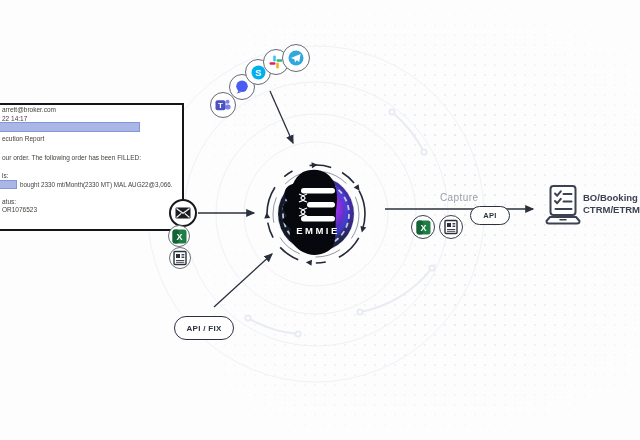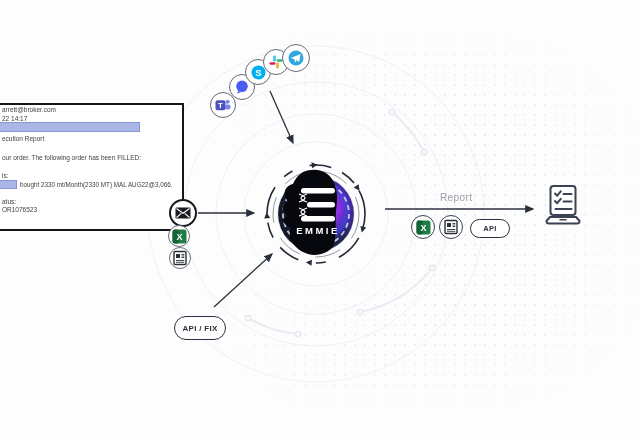--- a/index.html
+++ b/index.html
@@ -183,49 +183,53 @@
 
     <g>
       <rect x="60" y="49" width="34" height="5.5" rx="2.7" fill="#fff"></rect>
       <rect x="66" y="63" width="28" height="5.5" rx="2.7" fill="#fff"></rect>
       <rect x="60" y="77" width="34" height="5.5" rx="2.7" fill="#fff"></rect>
       <path d="M58,55 C66,58 66,60 58,63 M66,55 C58,58 58,60 66,63 M58,69 C66,72 66,74 58,77 M66,69 C58,72 58,74 66,77" stroke="#fff" stroke-width="1.3" fill="none"></path>
     </g>
     <text x="77" y="95" text-anchor="middle" font-size="9.5" font-weight="bold" fill="#ffffff" letter-spacing="2.5" font-family="Liberation Sans, sans-serif">EMMIE</text>
   </svg>
 
-  <div class="abs lbl-booking">Report</div>
+  <div class="abs lbl-booking">Capture</div>
   <div class="abs circ bk" style="left:411px;top:215px">
     <svg width="15" height="15" viewBox="0 0 15 15">
       <rect x="0.5" y="0.5" width="14" height="14" rx="2.5" fill="#1e7e45"></rect>
       <rect x="0.5" y="0.5" width="6.5" height="14" rx="2.5" fill="#156336"></rect>
       <text x="7.5" y="11" font-size="9" font-weight="bold" fill="#fff" text-anchor="middle" font-family="Liberation Sans, sans-serif">X</text>
     </svg>
   </div>
   <div class="abs circ bk" style="left:439px;top:215px">
     <svg width="14" height="16" viewBox="0 0 14 16">
       <rect x="1" y="1.5" width="12" height="13" rx="1" fill="#fff" stroke="#2a2f3a" stroke-width="1.4"></rect>
       <rect x="3" y="4" width="4" height="4" fill="#2a2f3a"></rect>
       <g stroke="#2a2f3a" stroke-width="0.9">
         <path d="M8.5,4.5 h2.8 M8.5,6 h2.8 M8.5,7.5 h2.8 M3,10.5 h8.3 M3,12.3 h8.3"></path>
       </g>
     </svg>
   </div>
-  <div class="abs pill" style="left:470px;top:219px;width:40px;height:19px;font-size:7.5px;letter-spacing:.4px">
+  <div class="abs pill" style="left:470px;top:206px;width:40px;height:19px;font-size:7.5px;letter-spacing:.4px">
     <span>API</span>
   </div>
 
   <svg class="abs laptop" width="36" height="44" viewBox="0 0 36 44">
     <g fill="none" stroke="#3b4252" stroke-width="2" stroke-linecap="round" stroke-linejoin="round">
       <rect x="5.5" y="2" width="25" height="29" rx="3" fill="#fff"></rect>
       <path d="M10,9.5 l2.2,2.2 l3.6,-4.4 M18.5,10 h8"></path>
       <path d="M10,17 l2.2,2.2 l3.6,-4.4 M18.5,17.5 h8"></path>
       <path d="M10.5,25 h16"></path>
       <path d="M5,33 L31,33 L34.5,37 Q34.5,39.5 32,39.5 L4,39.5 Q1.5,39.5 1.5,37 Z" fill="#fff"></path>
       <path d="M15,35.8 h6" stroke-width="1.5"></path>
     </g>
   </svg>
-
-  <div class="abs pill" style="left:174px;top:316px;width:52px;height:24px;font-size:8px;letter-spacing:.3px;border-radius:13px">
+  <div class="abs bo-text">
+    <div>BO/Booking</div>
+    <div>CTRM/ETRM</div>
+  </div>
+
+  <div class="abs pill" style="left:174px;top:316px;width:60px;height:24px;font-size:8px;letter-spacing:.3px;border-radius:13px">
     <span>API / FIX</span>
   </div>
 
 </div>
 
 </body></html>

